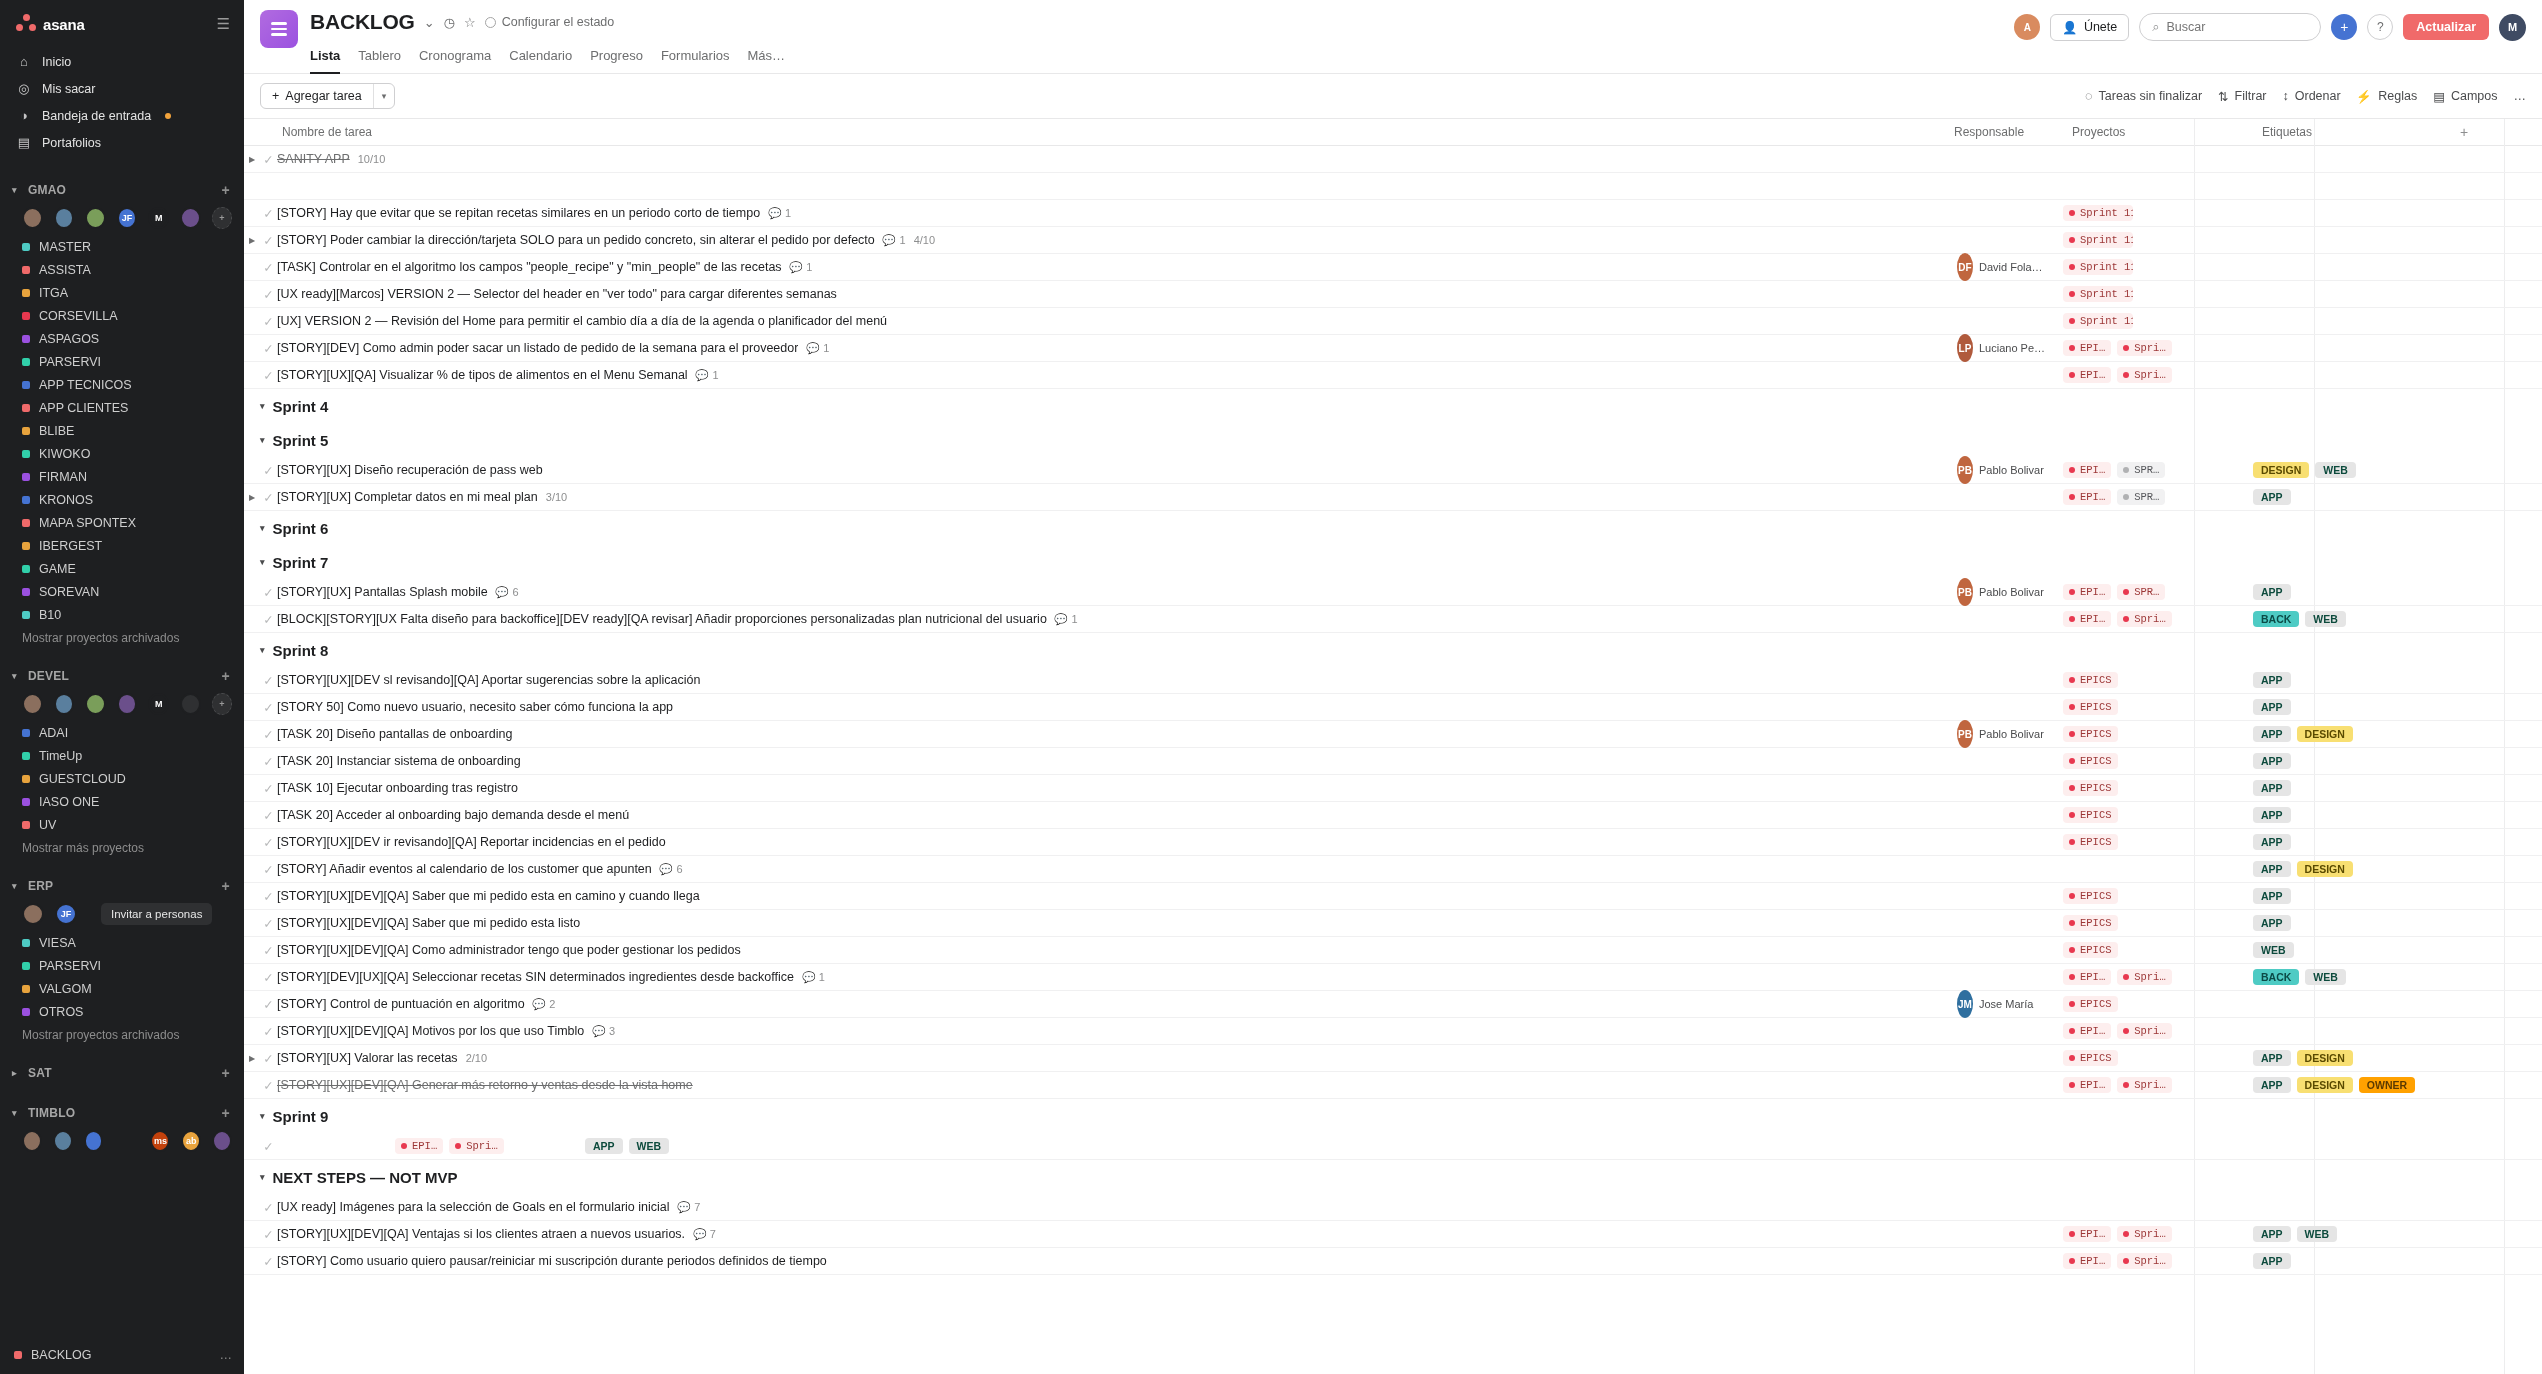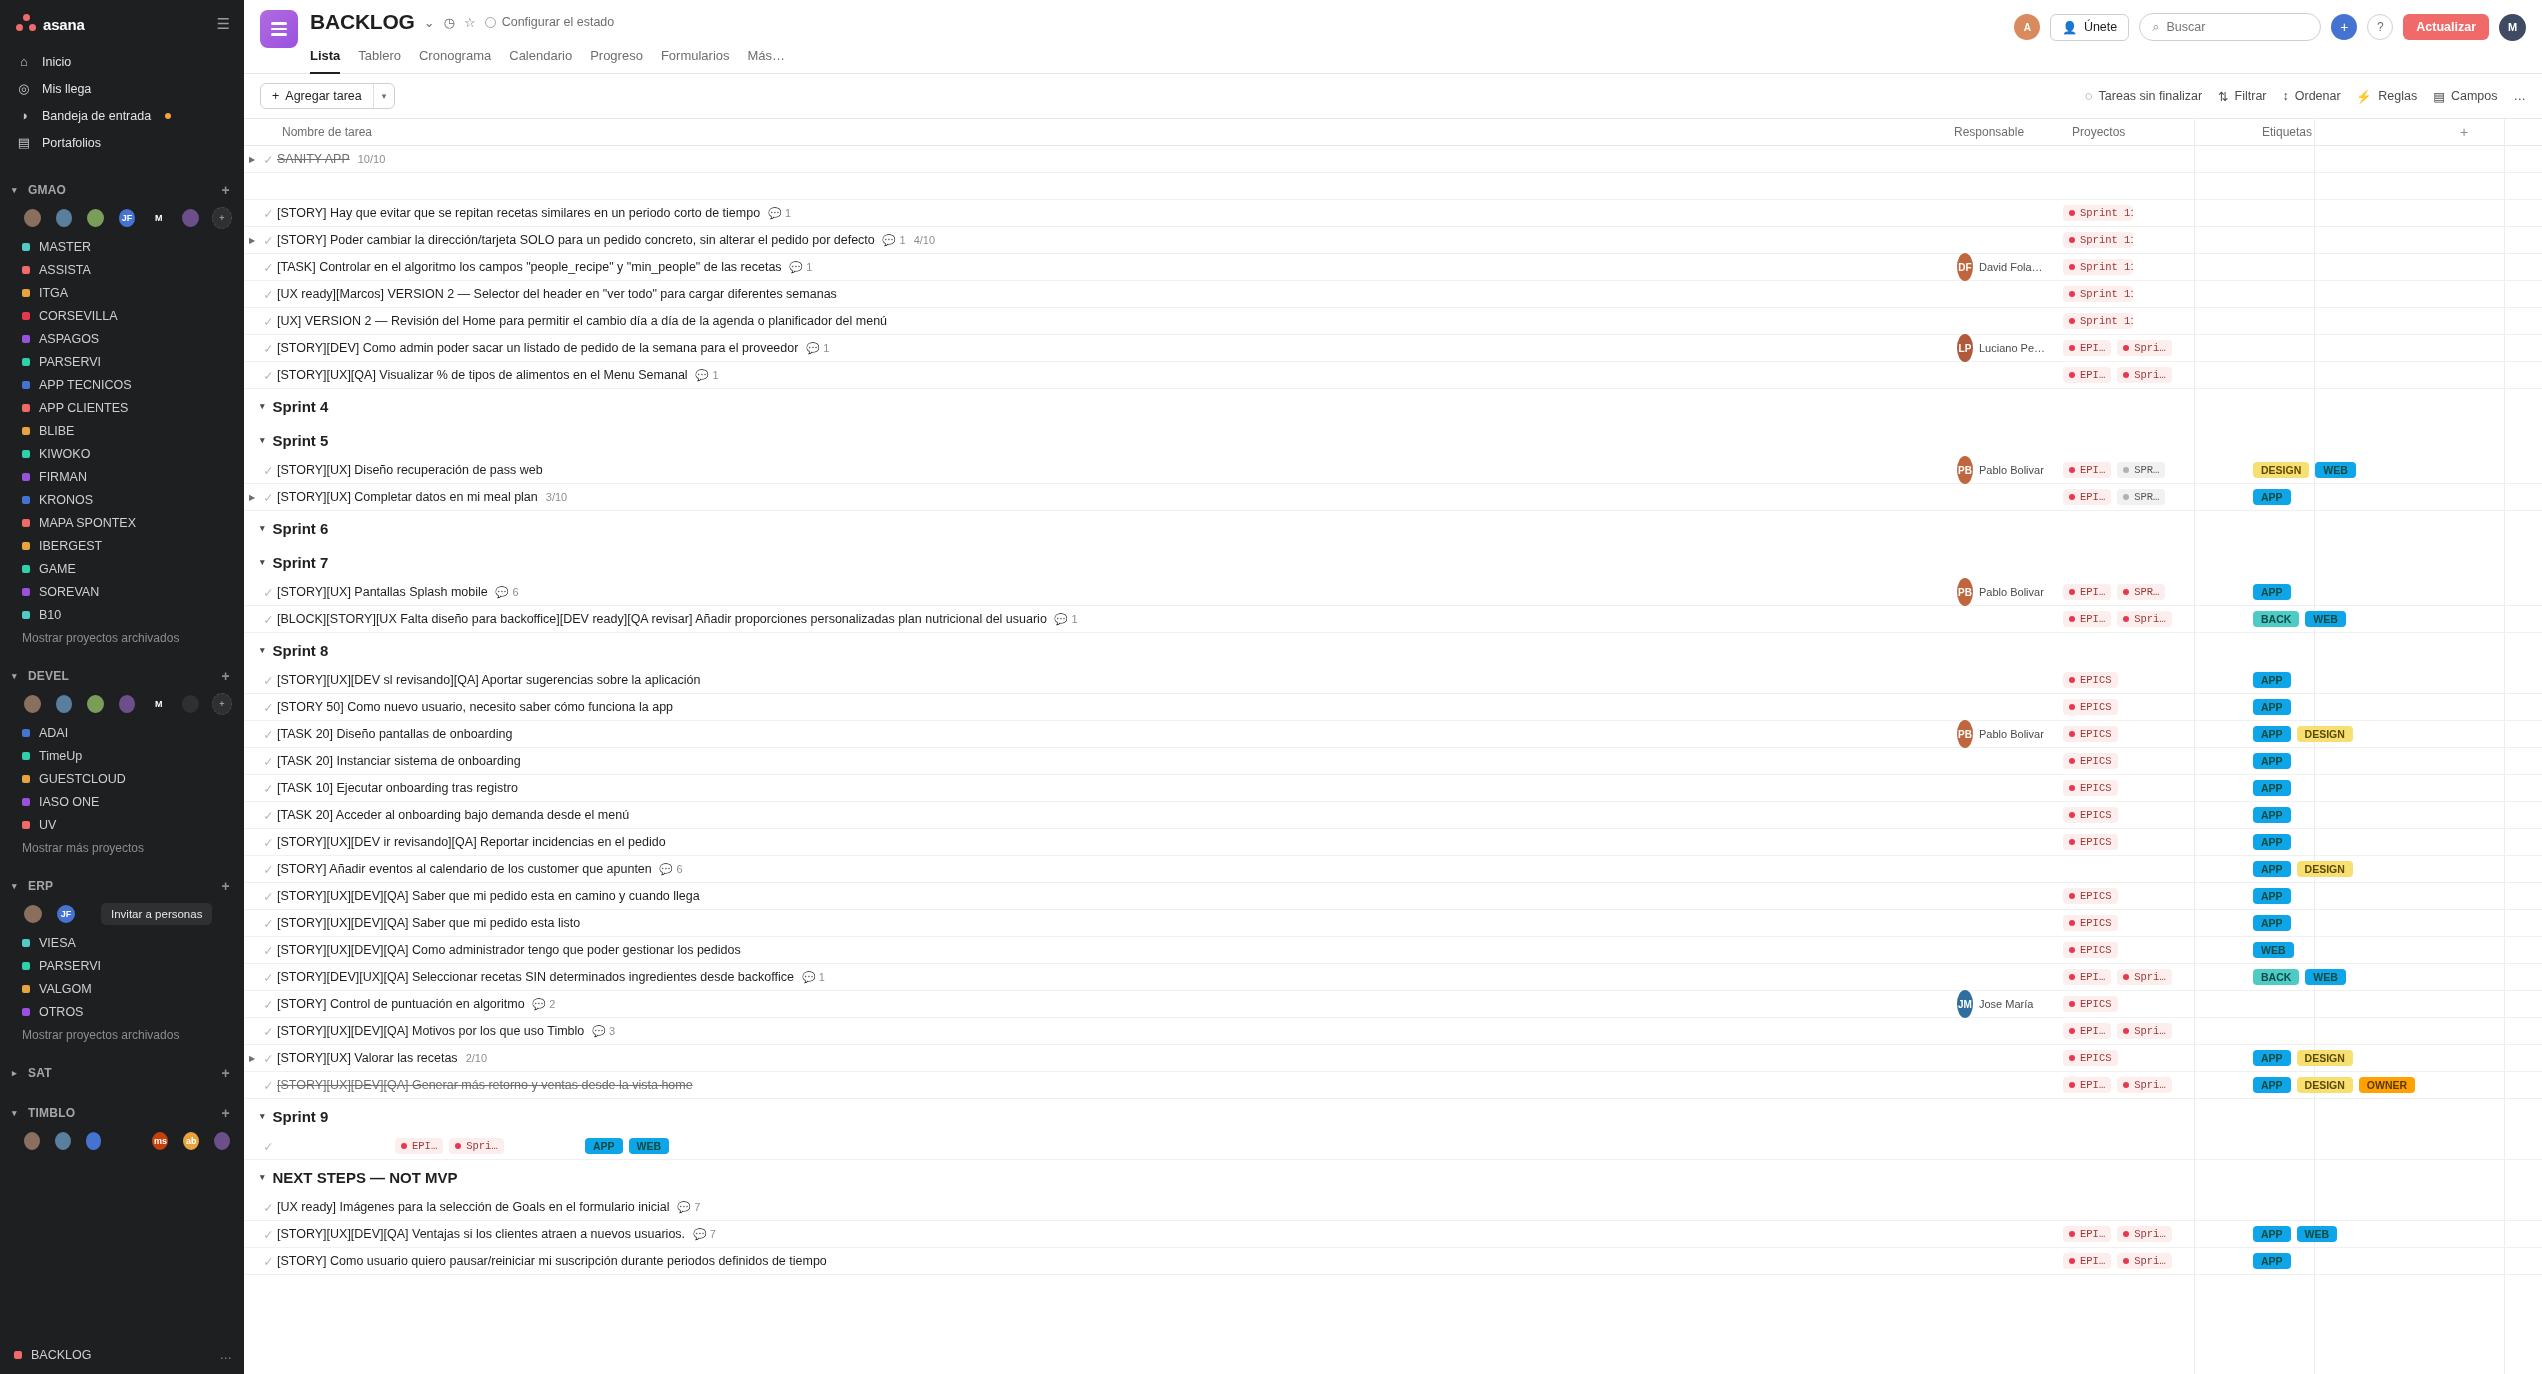--- a/index.html
+++ b/index.html
@@ -110,21 +110,21 @@
   .r-resp .a { width:16px;height:28px;border-radius:50%; color:#fff; display:flex;align-items:center;justify-content:center;font-size:10px;font-weight:700;}
   .r-proj { width:190px; display:flex; align-items:center; gap:6px; }
   .chip { display:inline-flex; align-items:center; gap:5px; border-radius:4px; padding:2px 6px; font-size:10.5px; max-width:70px; overflow:hidden; white-space:nowrap;font-family:Liberation Mono, monospace; }
   .chip .cd { width:6px;height:6px;border-radius:50%; flex:0 0 6px;}
   .chip.red { background:#fdeeee; color:#9c3636; }
   .chip.red .cd { background:#e8384f; }
   .chip.grey { background:#f1f1f2; color:#55565a; }
   .chip.grey .cd { background:#b0b1b3; }
   .r-tags { width:190px; display:flex; align-items:center; gap:6px; }
   .tag { border-radius:4px; padding:2px 8px; font-size:10.5px; font-weight:600; }
-  .tag.green { background:#0ea5e9; color:#0c4a3c; }
+  .tag.green { background:#e5e5e5; color:#0c4a3c; }
   .tag.yellow { background:#f8df72; color:#5a4a00; }
   .tag.blue { background:#4ecbc4; color:#0b4a46; }
   .tag.orange { background:#ffa100; color:#5a3a00; }
 
   .sec-row { display:flex; align-items:center; height:34px; font-size:15px; font-weight:700; padding-left:16px; gap:8px; }
   .sec-row .caret { color:#4a4b4d; font-size:9px; }
   .blank-row { height:27px; border-bottom:1px solid #f0f0f1; }
   .grey-strike { color:#9ca0a4; text-decoration:line-through; }
 </style>
 </head>
@@ -145,21 +145,21 @@
       <span class="collapse-ico">☰</span>
     </div>
 
     <div class="sb-nav">
       <div class="sb-nav-item">
         <span class="ico">⌂</span>
         <span>Inicio</span>
       </div>
       <div class="sb-nav-item">
         <span class="ico">◎</span>
-        <span>Mis llega</span>
+        <span>Mis sacar</span>
       </div>
       <div class="sb-nav-item">
         <span class="ico">◑</span>
         <span>Bandeja de entrada</span>
         <span class="sb-dot-orange"></span>
       </div>
       <div class="sb-nav-item">
         <span class="ico">▤</span>
         <span>Portafolios</span>
       </div>

